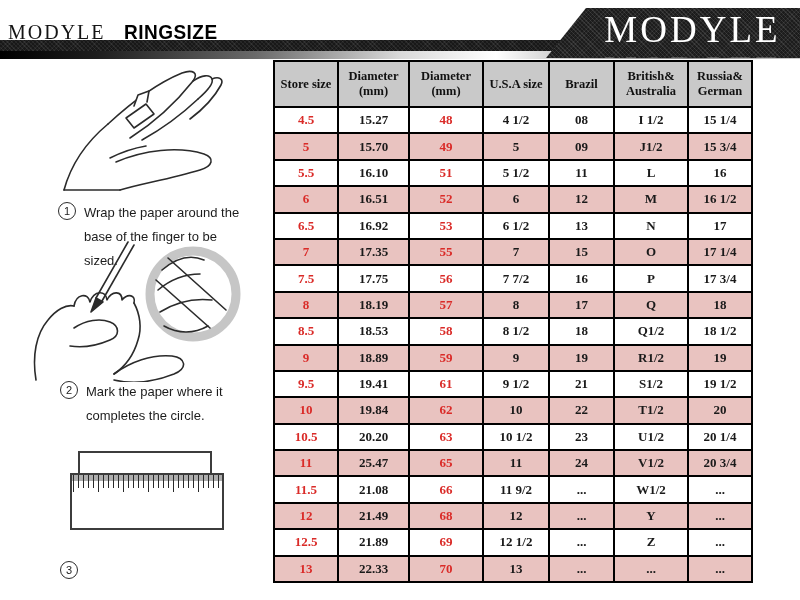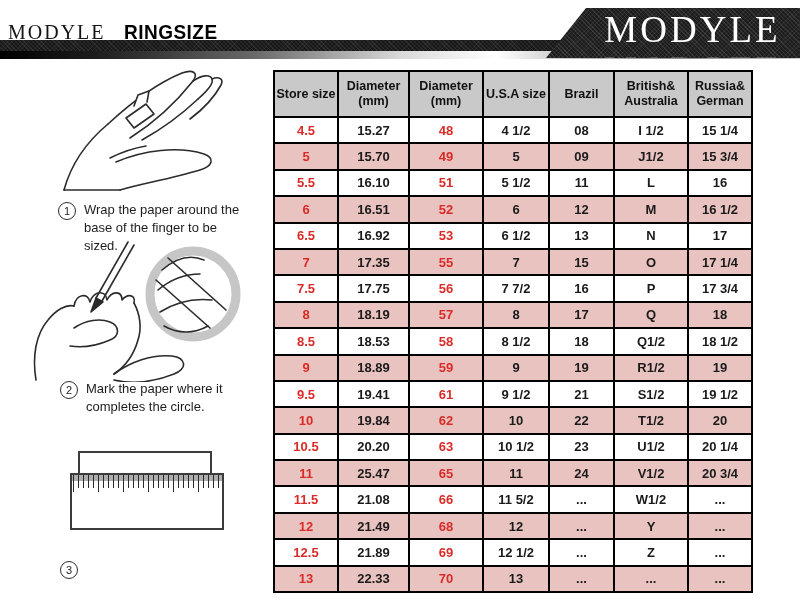--- a/index.html
+++ b/index.html
@@ -55,21 +55,21 @@
   .step{
     position:absolute;display:flex;align-items:flex-start;gap:8px;width:192px;
   }
   .stepnum{
     flex:0 0 auto;width:16px;height:16px;margin-top:1px;
     border:1.4px solid #2c2c2c;border-radius:50%;
     display:flex;align-items:center;justify-content:center;
     font-size:11px;color:#1c1c1c;
   }
   .steptext{
-    margin:0;font-size:13px;line-height:18px;color:#1c1c1c;
+    margin:0;font-size:13px;line-height:24px;color:#1c1c1c;
   }
   
   .paper-strip{
     position:absolute;left:78px;top:451px;width:130px;height:24px;
     background:#fff;border:2px solid #3c3c3c;z-index:1;
   }
   .ruler{
     position:absolute;left:70px;top:473px;width:150px;height:53px;
     background:#fff;border:2px solid #3c3c3c;z-index:2;
   }
@@ -77,23 +77,23 @@
   .ruler-ticks-minor{
     position:absolute;left:1px;top:0;right:0;height:13px;
     background:repeating-linear-gradient(90deg,#2a2a2a 0 1px,transparent 1px 5px);
   }
   .ruler-ticks-major{
     position:absolute;left:1px;top:0;right:0;height:17px;
     background:repeating-linear-gradient(90deg,#2a2a2a 0 1px,transparent 1px 25px);
   }
   
   .sizetable{
-    position:absolute;left:273px;top:70px;width:478px;
+    position:absolute;left:273px;top:60px;width:478px;
     border-collapse:collapse;table-layout:fixed;
-    font-family:Liberation Sans, sans-serif;
+    font-family:Liberation Serif, serif;
     border-radius:22px;
   }
   .sizetable th,.sizetable td{
     border:2px solid #000;text-align:center;vertical-align:middle;padding:0;
   }
   .sizetable th{
     background:#c9c9c9;color:#111;font-size:12.5px;line-height:15px;
     height:44px;font-weight:bold;
   }
   .sizetable td{
@@ -315,21 +315,21 @@
         <td class="red">65</td>
         <td>11</td>
         <td>24</td>
         <td>V1/2</td>
         <td>20 3/4</td>
       </tr>
       <tr>
         <td class="red">11.5</td>
         <td>21.08</td>
         <td class="red">66</td>
-        <td>11 5/2</td>
+        <td>11 9/2</td>
         <td>...</td>
         <td>W1/2</td>
         <td>...</td>
       </tr>
       <tr class="alt">
         <td class="red">12</td>
         <td>21.49</td>
         <td class="red">68</td>
         <td>12</td>
         <td>...</td>

